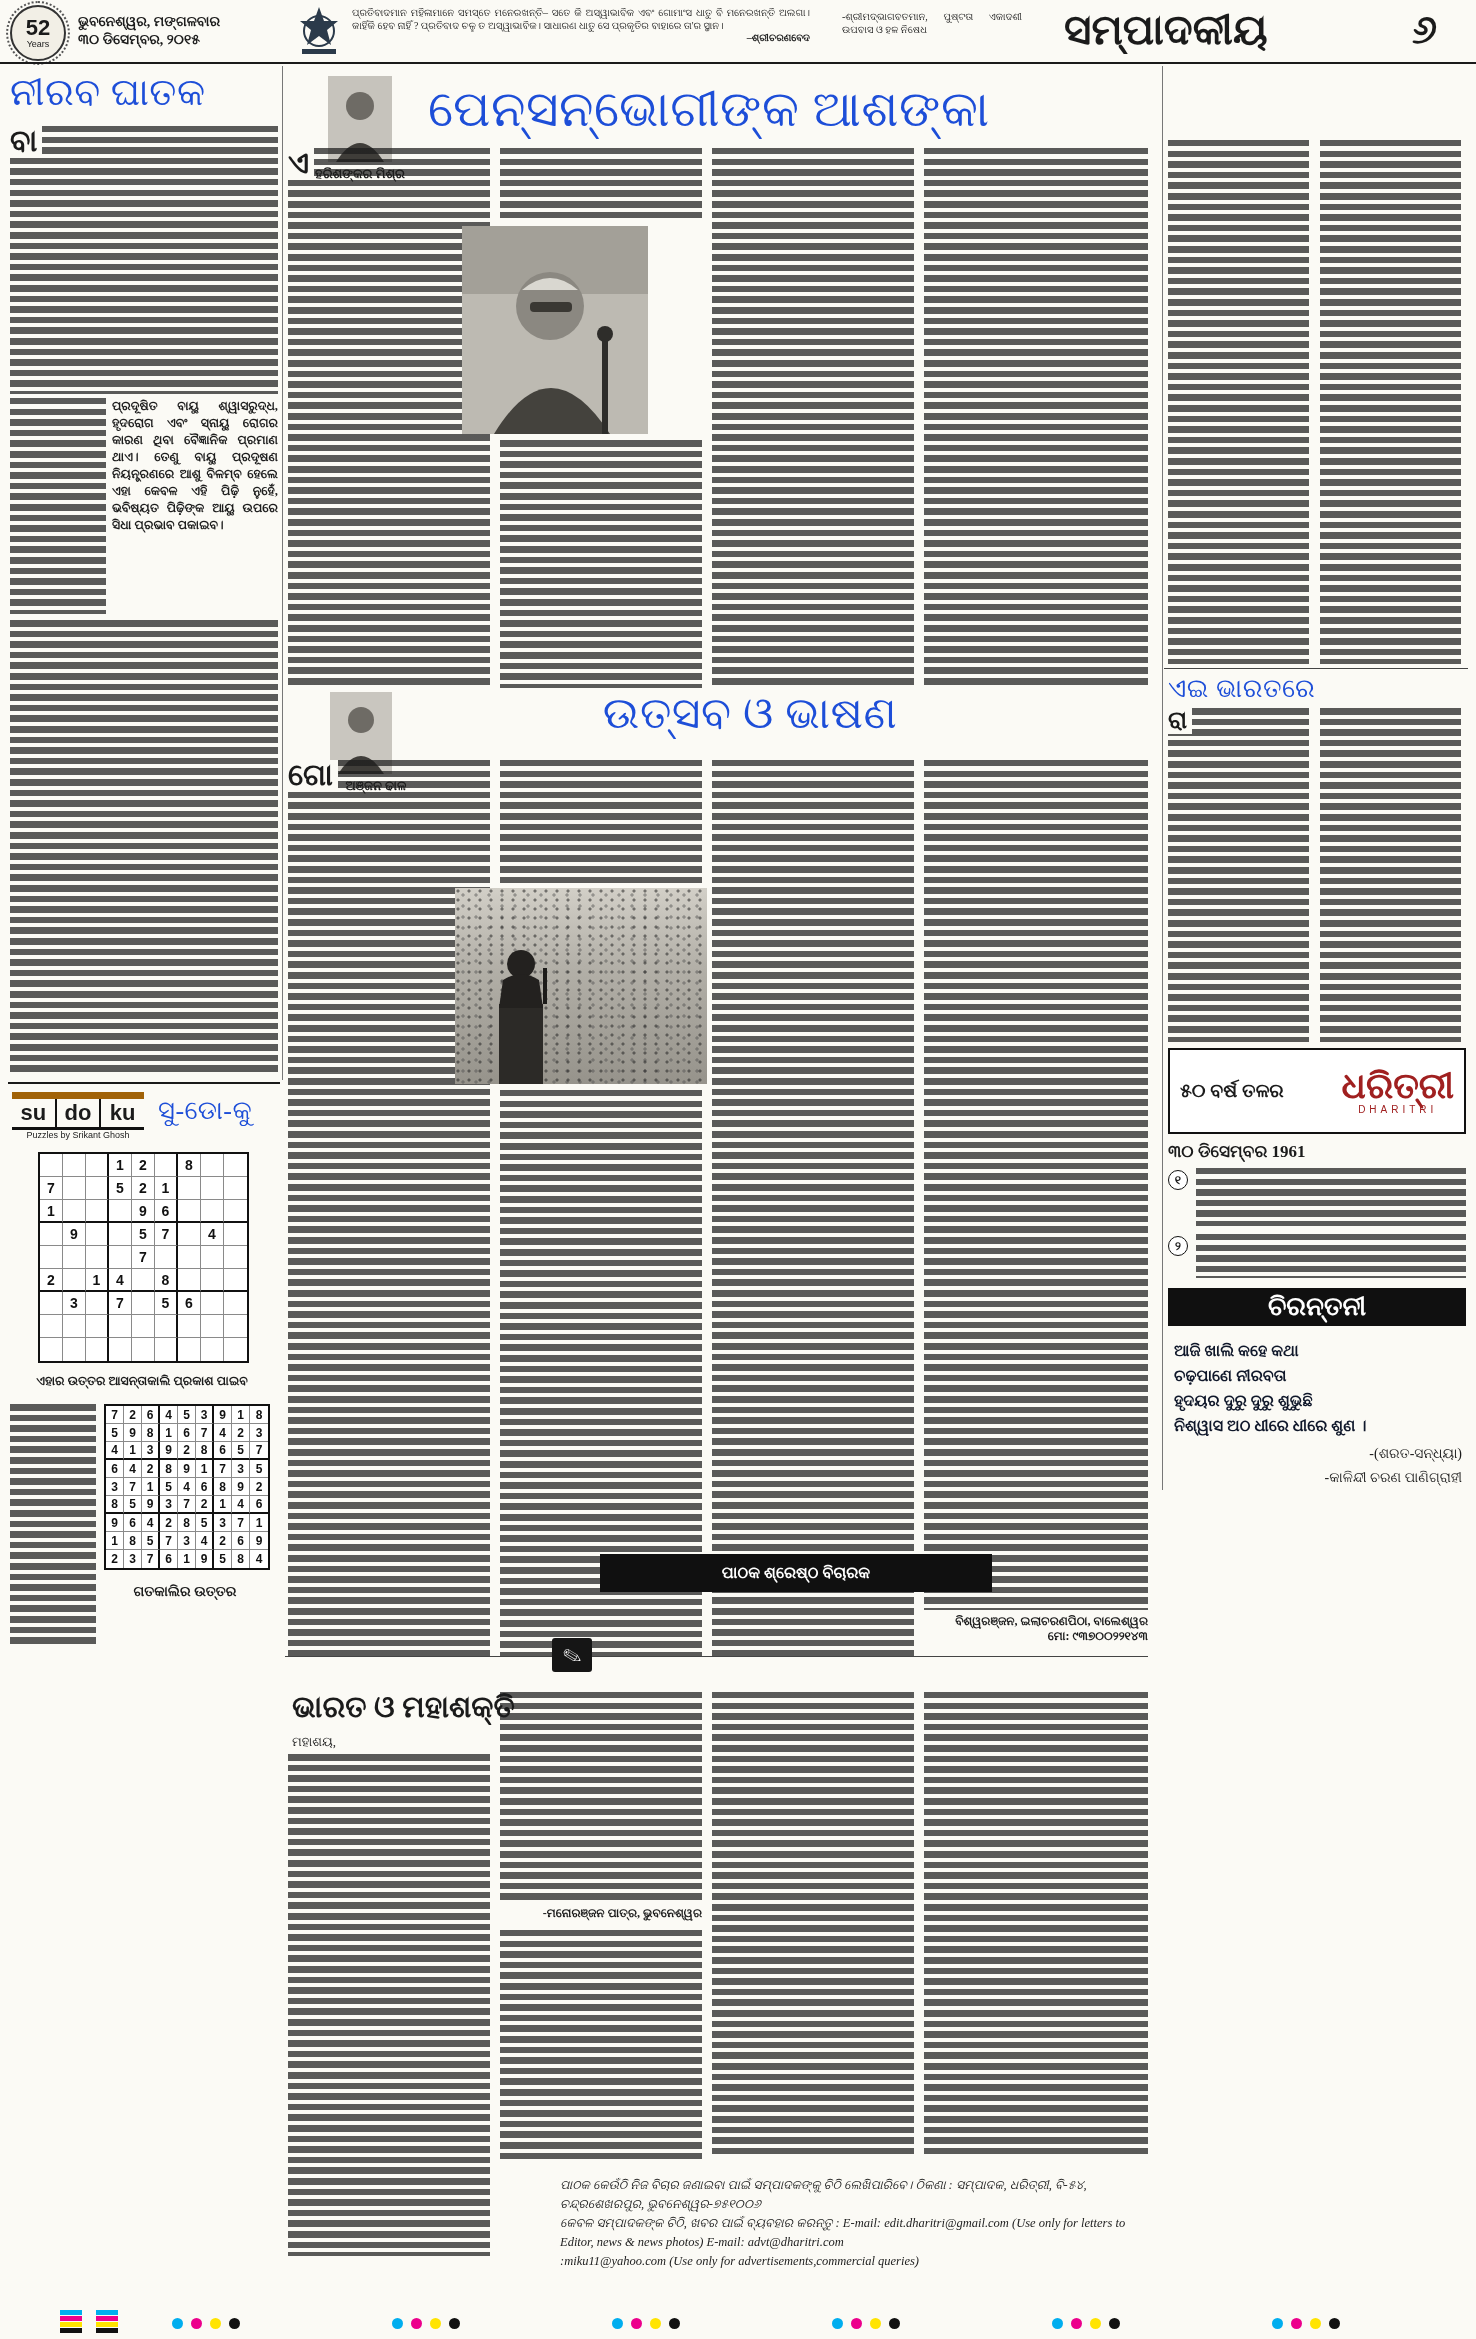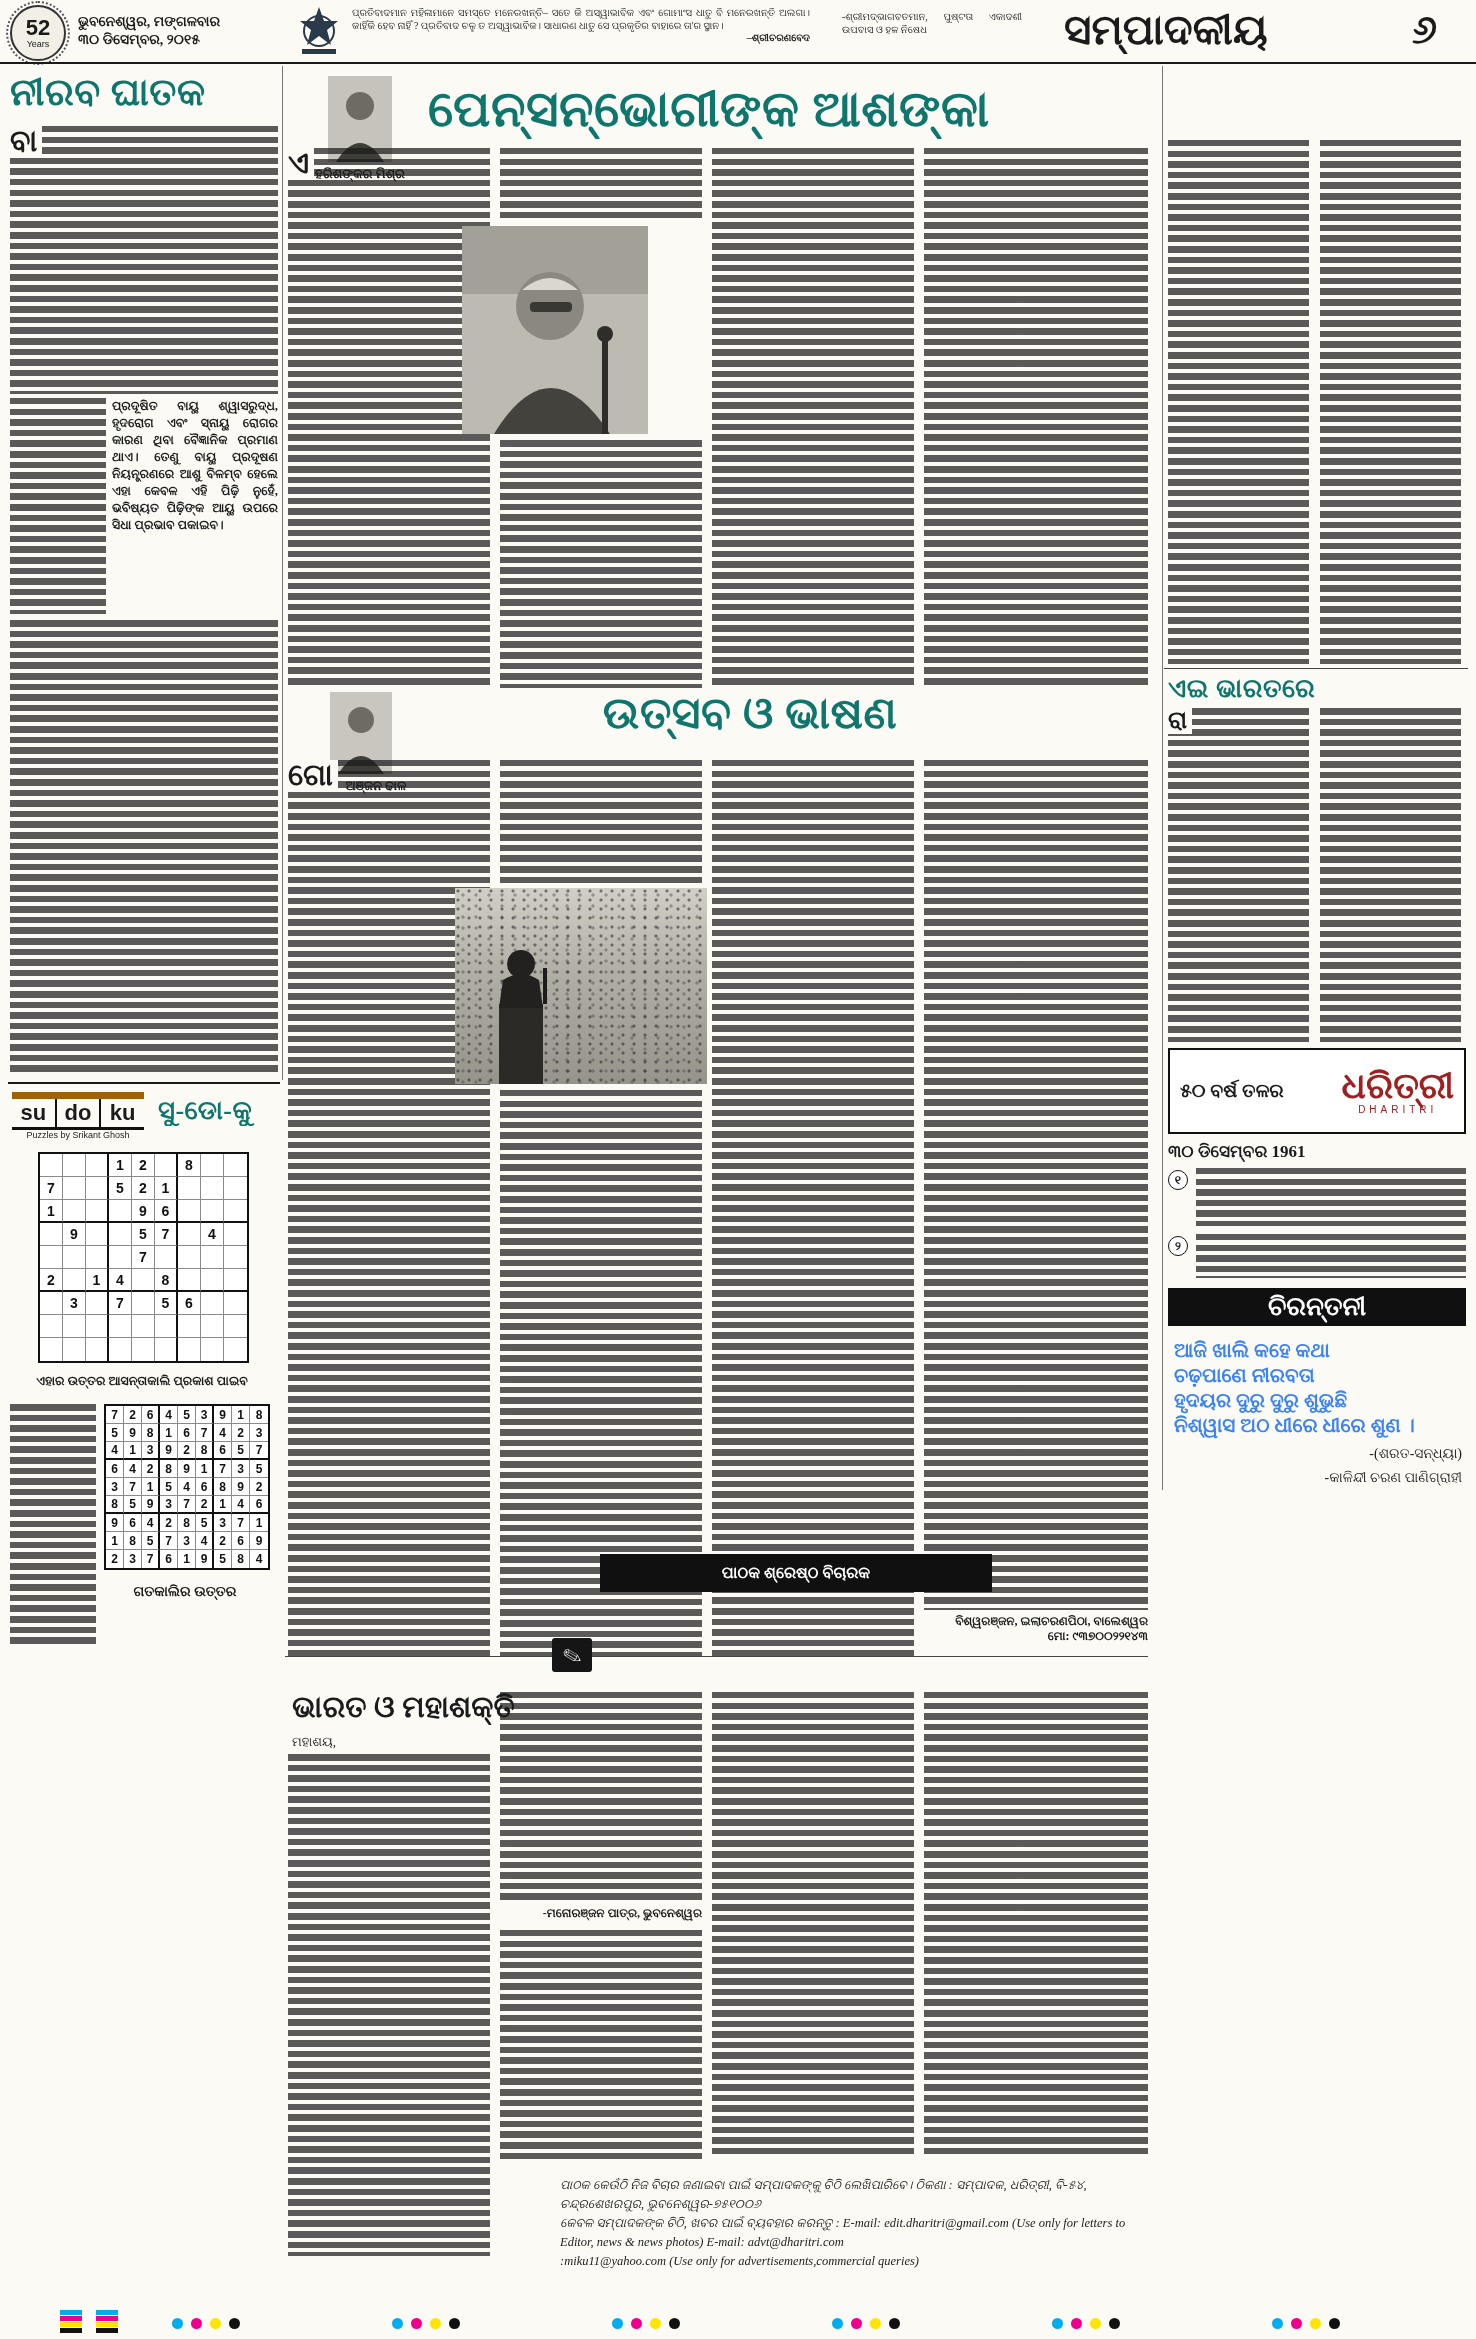--- a/index.html
+++ b/index.html
@@ -9,21 +9,21 @@
   body{margin:0;background:#8a8a8a;font-family:"Liberation Serif",serif;color:var(--ink)}
   .page{position:relative;width:1476px;height:2339px;background:var(--paper);overflow:hidden;margin:0 auto}
   .abs{position:absolute}
 
   
   .sim{background-image:repeating-linear-gradient(to bottom,rgba(28,28,28,.72) 0,rgba(28,28,28,.72) 6.5px,transparent 6.5px,transparent 10.6px)}
   .sim.c2{background-image:
       repeating-linear-gradient(to right,transparent 0,transparent 141px,var(--paper) 141px,var(--paper) 152px),
       repeating-linear-gradient(to bottom,rgba(28,28,28,.72) 0,rgba(28,28,28,.72) 6.5px,transparent 6.5px,transparent 10.6px)}
 
-  .headline{font-weight:bold;color:#0f766e;white-space:nowrap;overflow:hidden;letter-spacing:.5px;font-family:"Liberation Serif",serif}
+  .headline{font-weight:normal;color:#1d4ed8;white-space:nowrap;overflow:hidden;letter-spacing:.5px;font-family:"Liberation Serif",serif}
   .byline{font-weight:bold;font-size:13px;text-align:center}
   .dropcap{background:var(--paper);font-weight:bold;font-size:30px;line-height:1;padding:0 5px 2px 0;z-index:4}
   .rule-h{border-top:2px solid #1a1a1a}
   .rule-h-thin{border-top:1px solid #444}
   .rule-v{border-left:1px solid #777}
 
   .quote{font-size:10px;line-height:12.5px;text-align:justify;overflow:hidden;color:#222}
   .qsign{text-align:right;font-weight:bold}
 
   .badge{border:2px solid #333;outline:2px dotted #555;outline-offset:2px;border-radius:50%;
@@ -49,21 +49,21 @@
   .banner{background:#101010;color:#fff;display:flex;align-items:center;justify-content:center;
           font-weight:bold;white-space:nowrap;overflow:hidden}
 
   .fifty-box{border:2px solid #111;display:flex;align-items:center;justify-content:space-between;padding:6px 10px;background:#fff}
   .fifty-label{font-size:19px;font-weight:bold;line-height:22px;width:104px}
   .fifty-logo{color:var(--red);font-size:36px;font-weight:bold;line-height:36px;text-align:center}
   .fifty-logo-en{color:var(--red);font-size:10px;letter-spacing:4px;text-align:center;font-family:"Liberation Sans",sans-serif}
   .marker{width:20px;height:20px;border:1.5px solid #111;border-radius:50%;display:flex;align-items:center;justify-content:center;
           font-size:12px;font-weight:bold;background:#fff}
 
-  .poem{font-size:20px;line-height:25px;font-weight:bold;color:#3b82f6}
+  .poem{font-size:16px;line-height:25px;font-weight:bold;color:#0f172a}
   .sign-r{text-align:right;font-weight:normal;font-size:14px}
 
   .sudoku-logo{display:flex;align-items:stretch;border-top:7px solid #a16207;border-bottom:3px solid #111;width:132px}
   .sudoku-logo span{flex:1;text-align:center;font-family:"Liberation Sans",sans-serif;font-weight:bold;font-size:22px;padding:1px 0}
   .sudoku-logo span + span{border-left:2px solid #111}
   .tagline{font-size:9px;font-family:"Liberation Sans",sans-serif;text-align:center;width:132px}
 
   .sgrid{display:grid;border:2.5px solid #111;background:#fff;width:max-content}
   .sgrid .cell{display:flex;align-items:center;justify-content:center;border-right:1px solid #8a8a8a;border-bottom:1px solid #8a8a8a;
                font-family:"Liberation Sans",sans-serif;font-weight:bold;color:#111}

